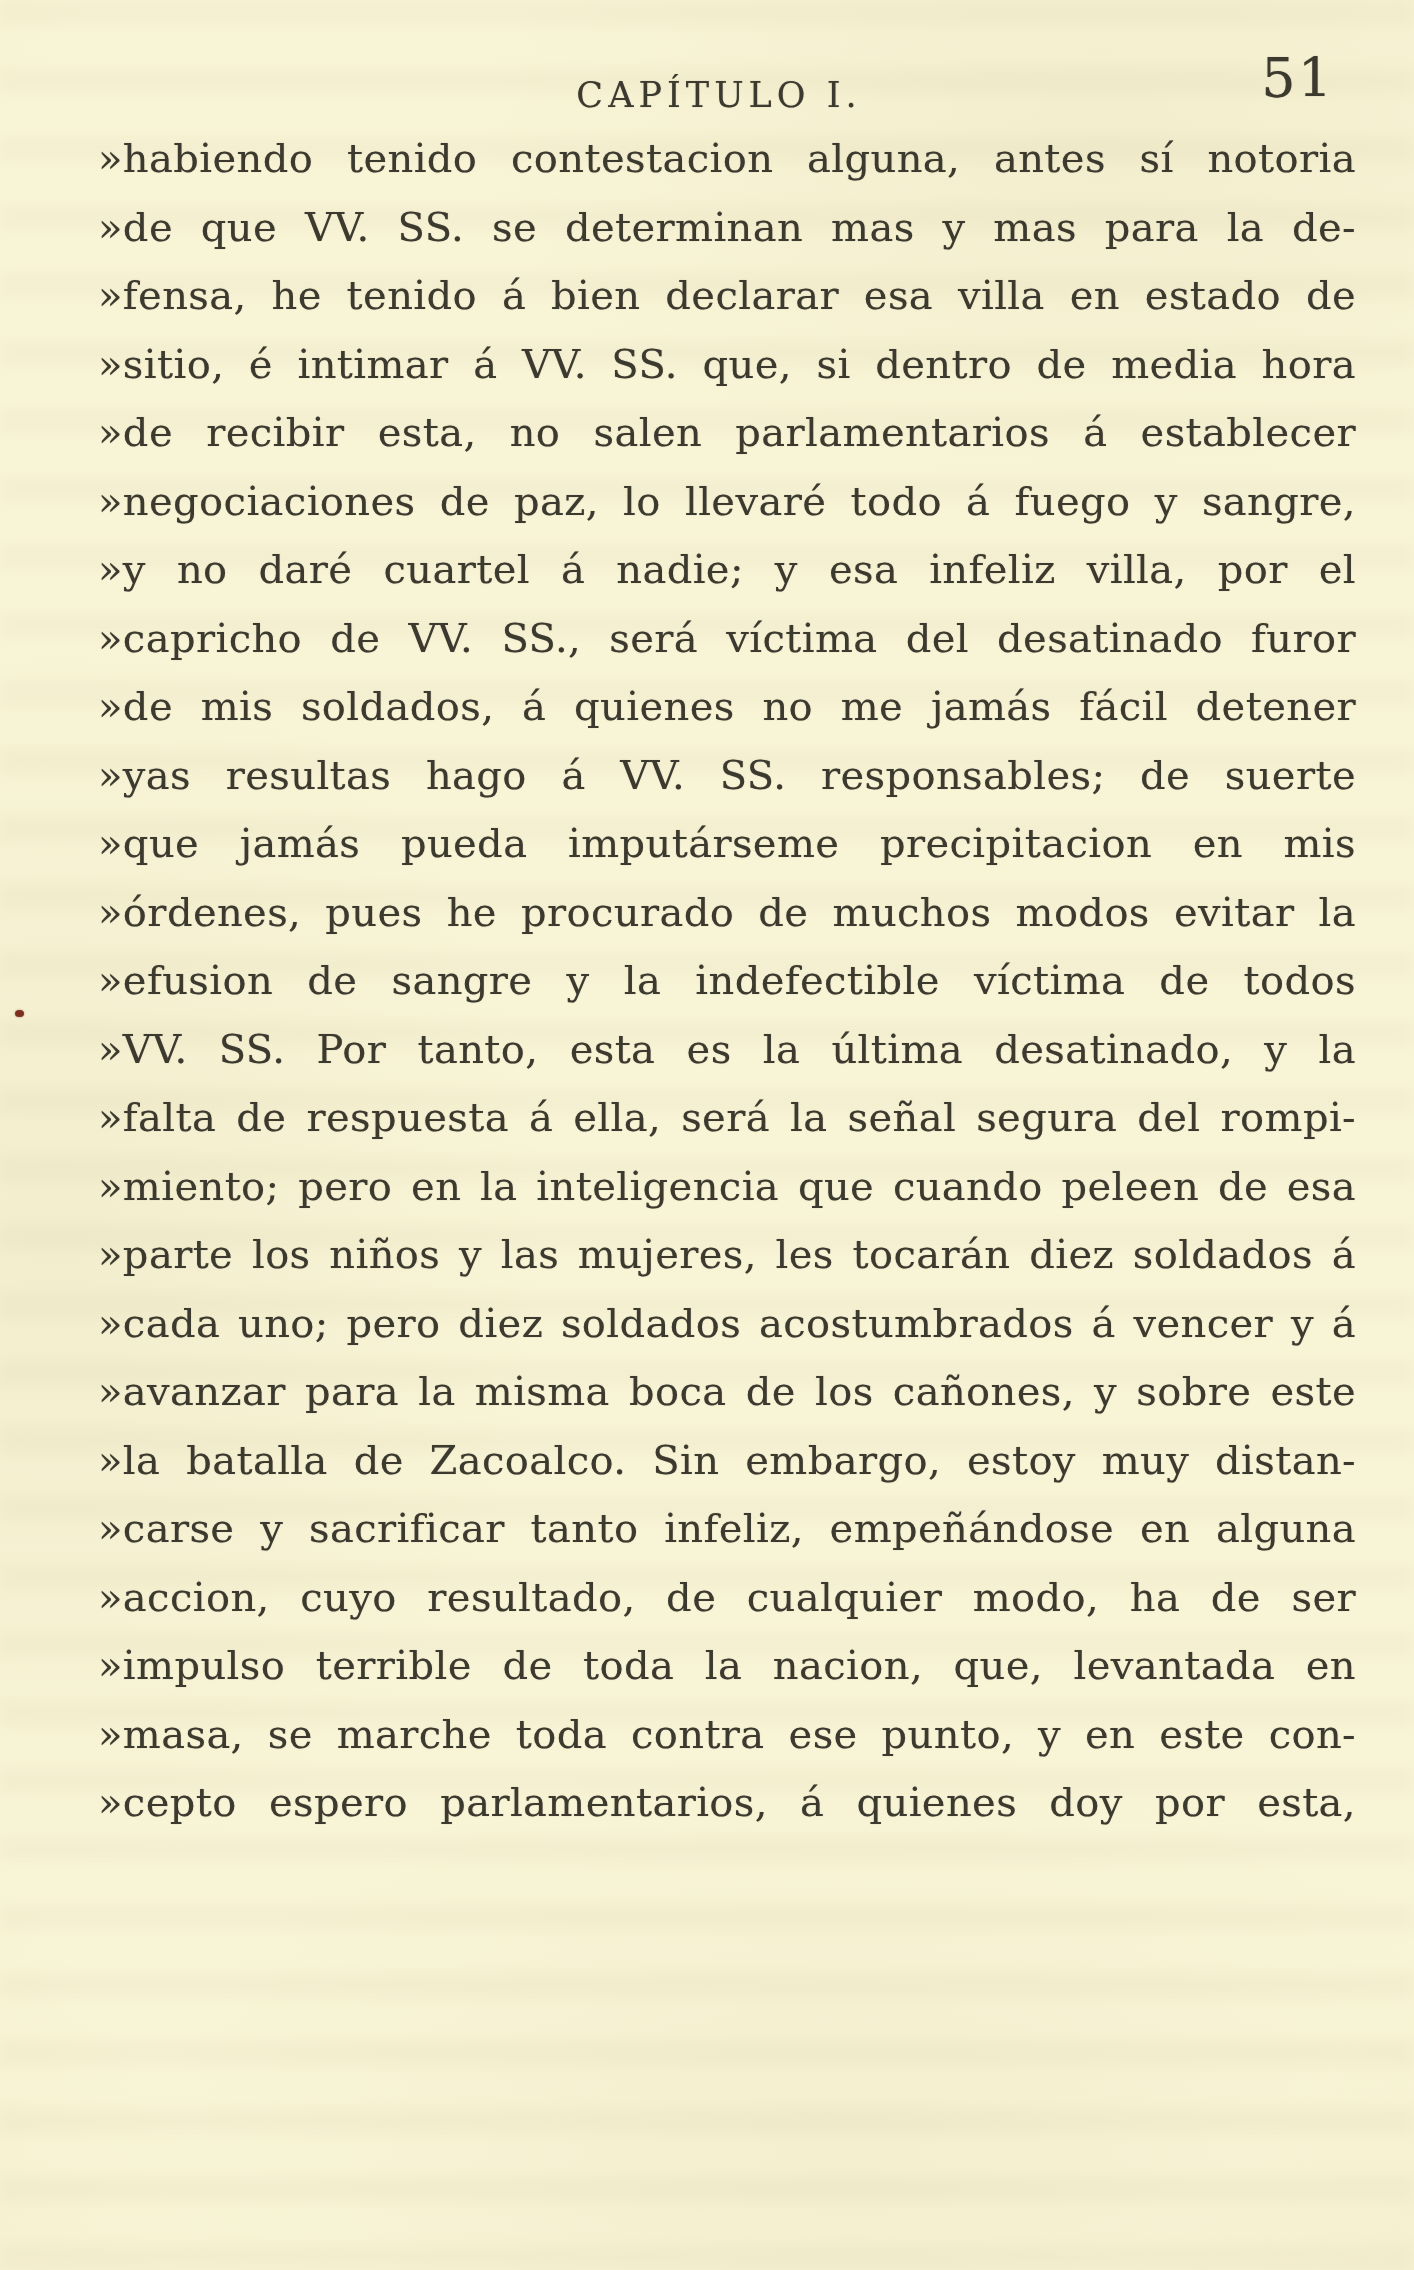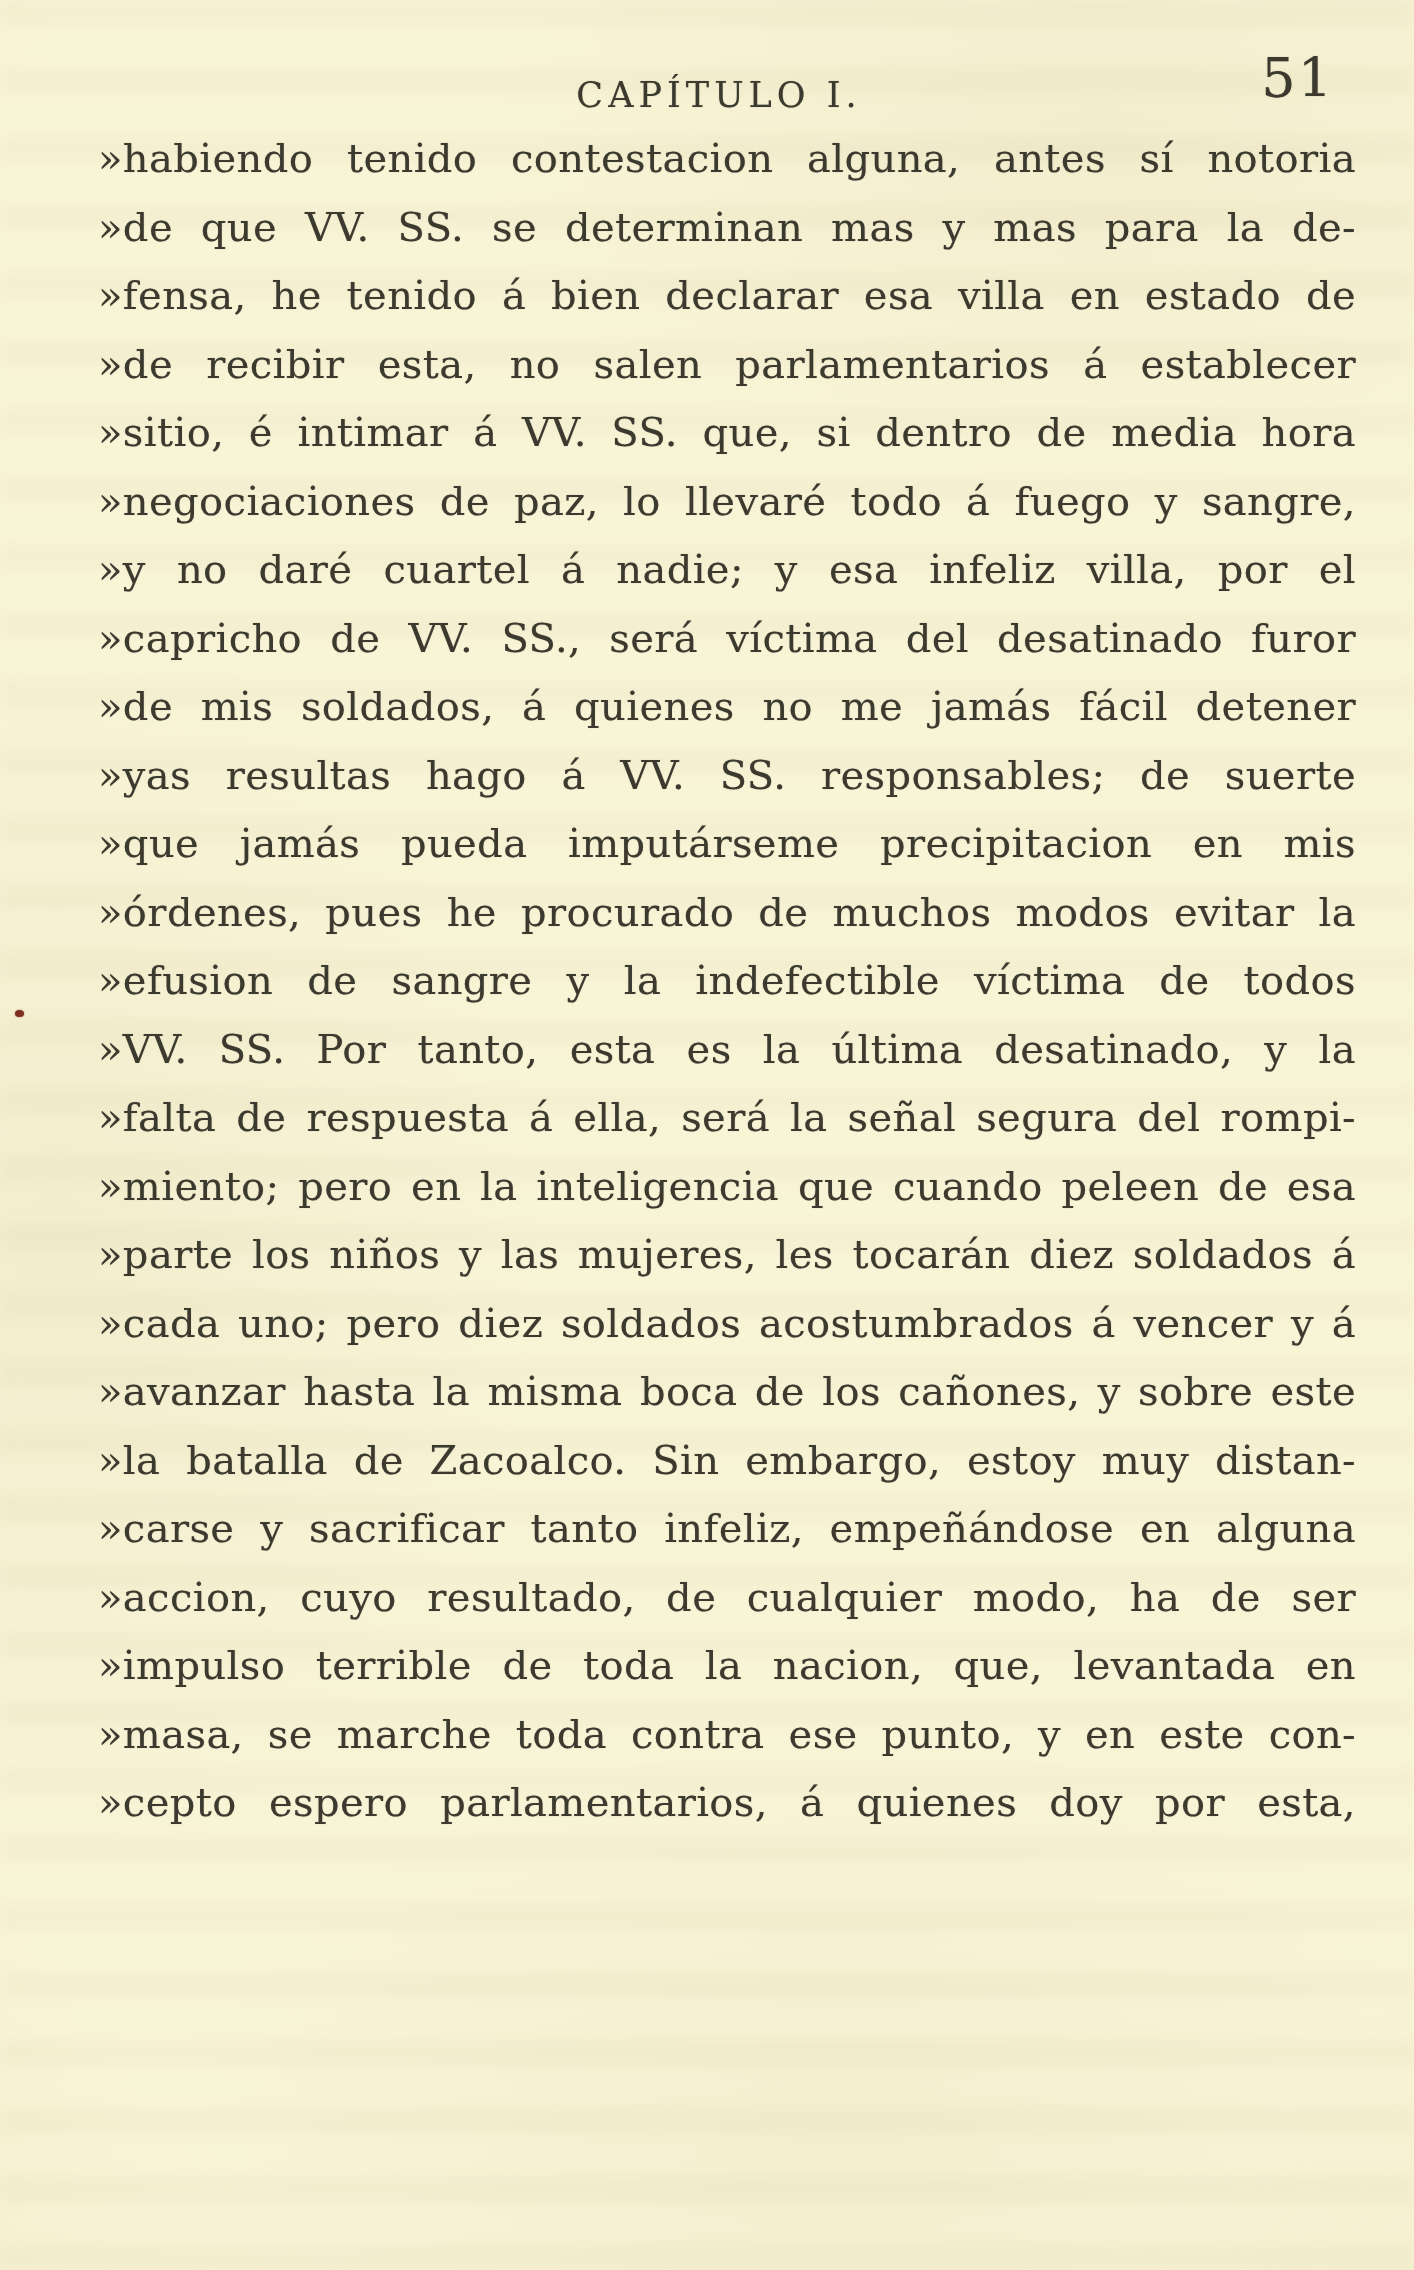--- a/index.html
+++ b/index.html
@@ -84,36 +84,36 @@
 <div class="page">
   <header class="page-header">
     <span class="chapter">CAPÍTULO I.</span>
     <span class="pagenum">51</span>
   </header>
 
   <main class="body-text">
       <div class="line">»habiendo tenido contestacion alguna, antes sí notoria</div>
       <div class="line">»de que VV. SS. se determinan mas y mas para la de-</div>
       <div class="line">»fensa, he tenido á bien declarar esa villa en estado de</div>
+      <div class="line">»sitio, é intimar á VV. SS. que, si dentro de media hora</div>
       <div class="line">»de recibir esta, no salen parlamentarios á establecer</div>
-      <div class="line">»sitio, é intimar á VV. SS. que, si dentro de media hora</div>
       <div class="line">»negociaciones de paz, lo llevaré todo á fuego y sangre,</div>
       <div class="line">»y no daré cuartel á nadie; y esa infeliz villa, por el</div>
       <div class="line">»capricho de VV. SS., será víctima del desatinado furor</div>
       <div class="line">»de mis soldados, á quienes no me jamás fácil detener</div>
       <div class="line">»yas resultas hago á VV. SS. responsables; de suerte</div>
       <div class="line">»que jamás pueda imputárseme precipitacion en mis</div>
       <div class="line">»órdenes, pues he procurado de muchos modos evitar la</div>
       <div class="line">»efusion de sangre y la indefectible víctima de todos</div>
       <div class="line">»VV. SS. Por tanto, esta es la última desatinado, y la</div>
       <div class="line">»falta de respuesta á ella, será la señal segura del rompi-</div>
       <div class="line">»miento; pero en la inteligencia que cuando peleen de esa</div>
       <div class="line">»parte los niños y las mujeres, les tocarán diez soldados á</div>
       <div class="line">»cada uno; pero diez soldados acostumbrados á vencer y á</div>
-      <div class="line">»avanzar hasta la misma boca de los cañones, y sobre este</div>
+      <div class="line">»avanzar para la misma boca de los cañones, y sobre este</div>
       <div class="line">»la batalla de Zacoalco. Sin embargo, estoy muy distan-</div>
       <div class="line">»carse y sacrificar tanto infeliz, empeñándose en alguna</div>
       <div class="line">»accion, cuyo resultado, de cualquier modo, ha de ser</div>
       <div class="line">»impulso terrible de toda la nacion, que, levantada en</div>
       <div class="line">»masa, se marche toda contra ese punto, y en este con-</div>
       <div class="line">»cepto espero parlamentarios, á quienes doy por esta,</div>
     </main>
 
   <span class="ink-spot"></span>
 </div>

